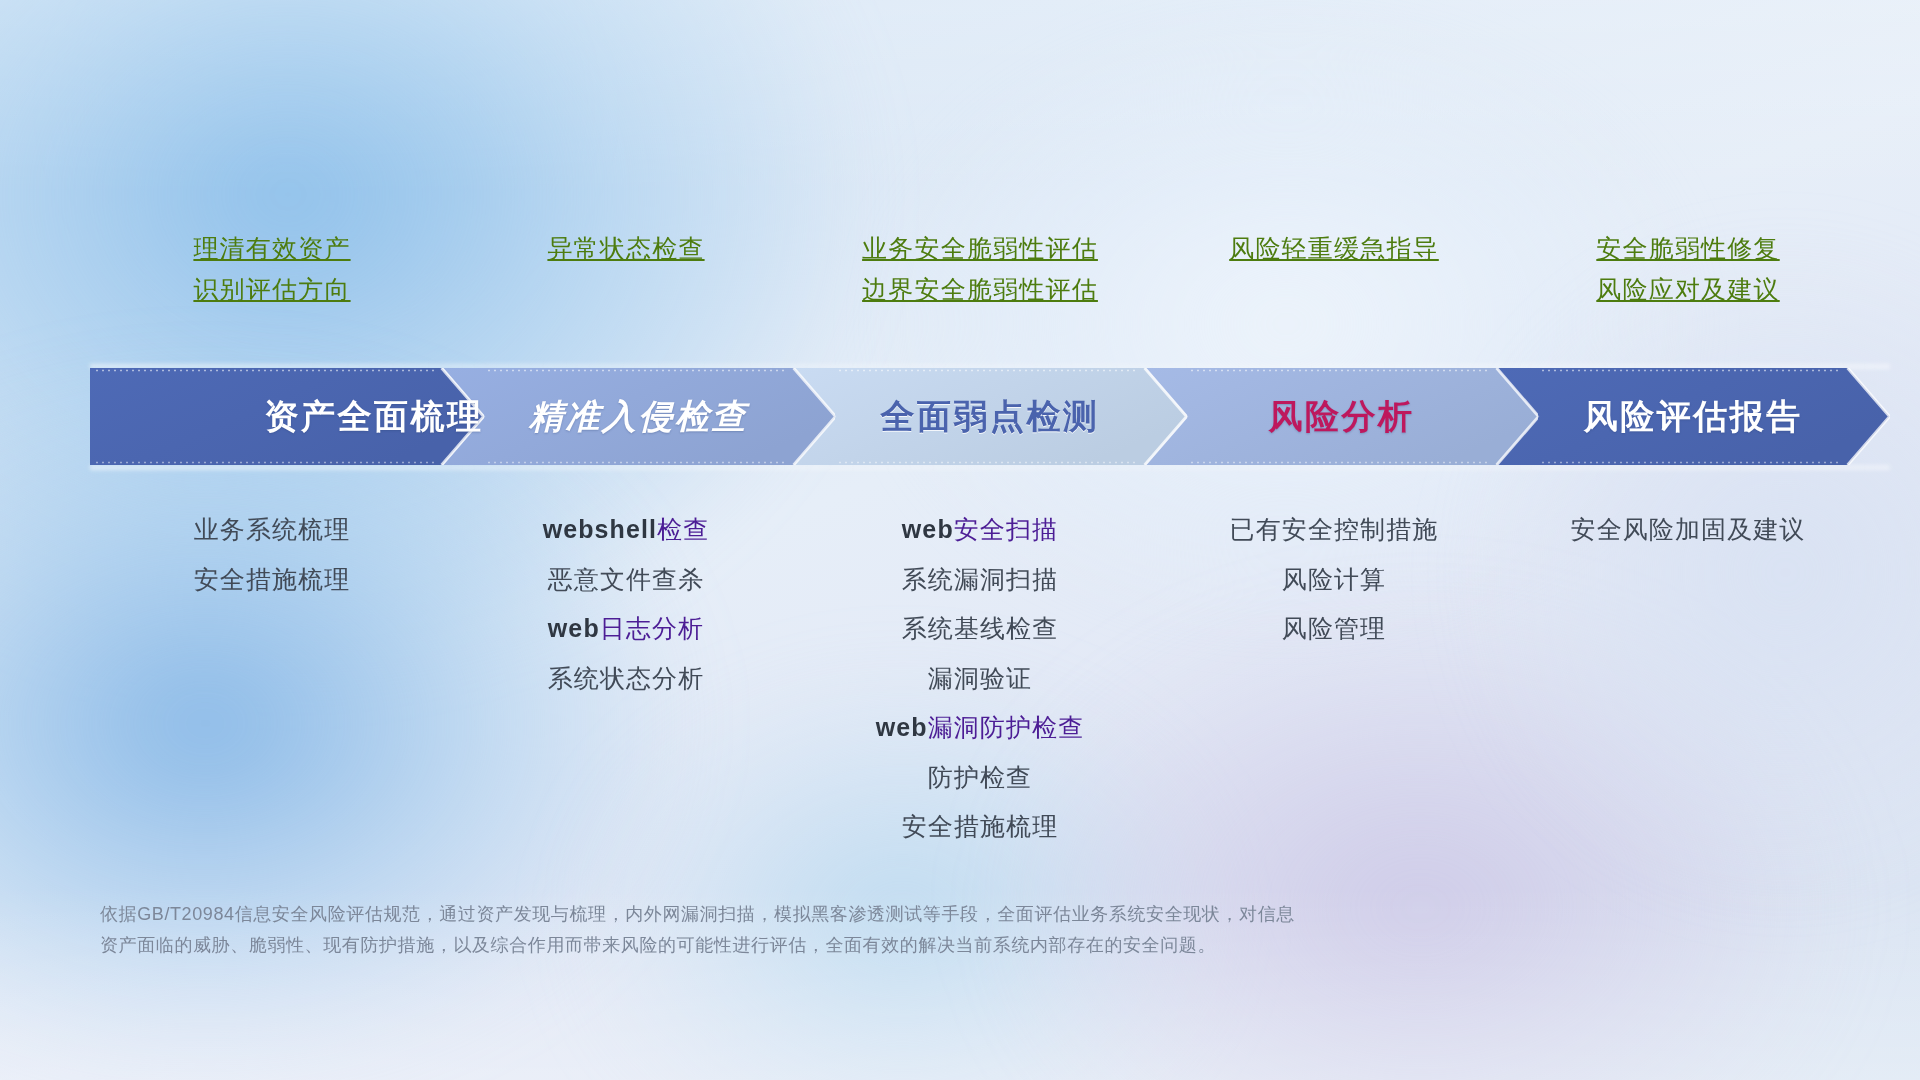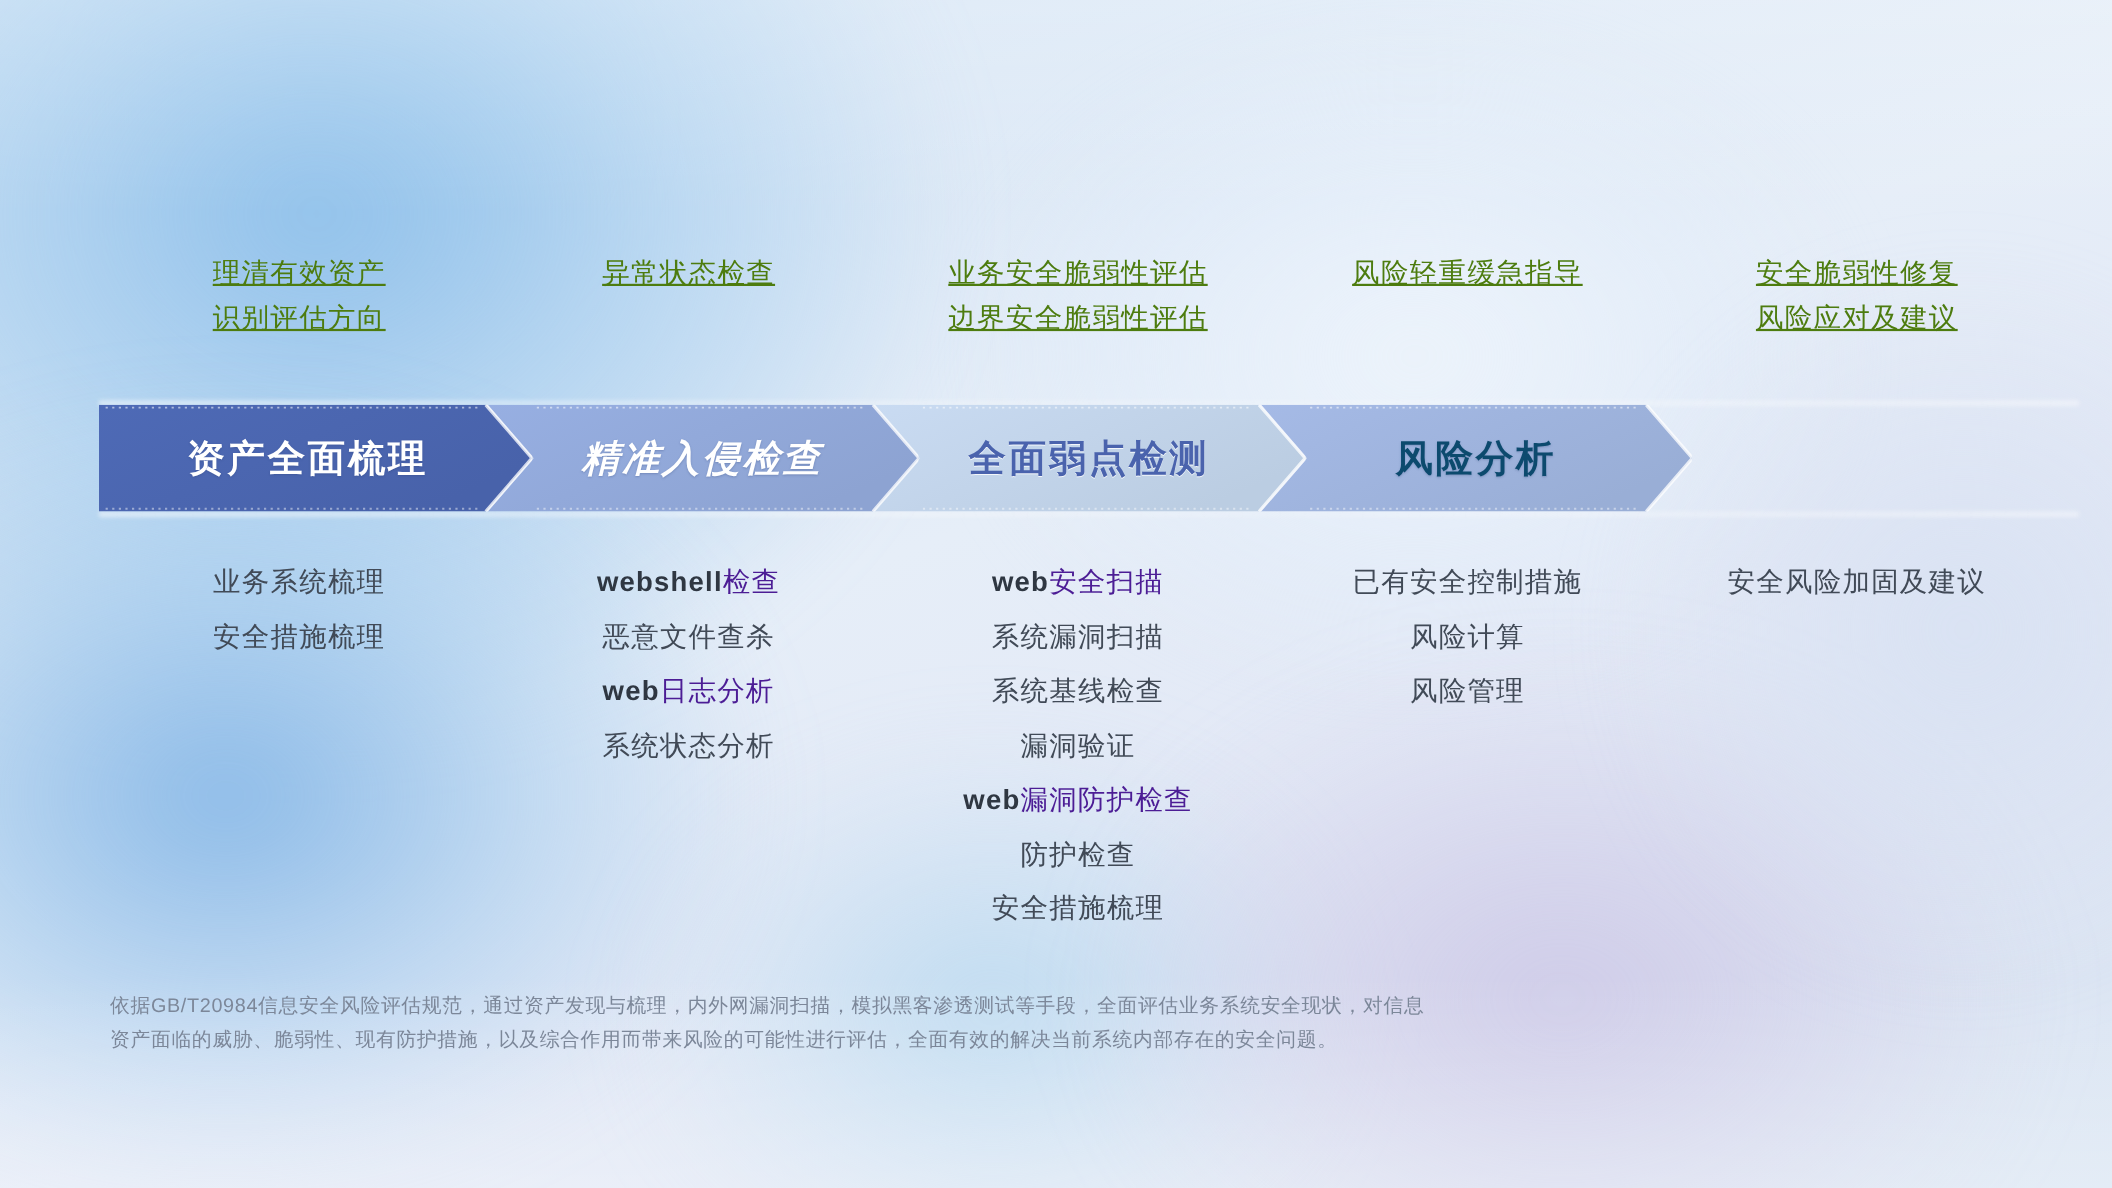--- a/index.html
+++ b/index.html
@@ -169,21 +169,21 @@
       </div>
       <div class="top-cell">
         <div class="line">安全脆弱性修复</div>
         <div class="line">风险应对及建议</div>
       </div>
     </div>
 
   <div id="banner">
     <div class="glowline"></div>
     <div class="glowline bot"></div>
-  <div class="seg" style="left: 0px; width: 393.6px; z-index: 6;">
+  <div class="seg" style="left: 0px; width: 393.6px; z-index: 6; justify-content: flex-end;">
         <svg class="shape" width="393.6" height="97" viewBox="0 0 393.6 97" preserveAspectRatio="none">
           <defs>
             <linearGradient id="g0" x1="0" y1="0" x2="1" y2="0.55">
               <stop offset="0%" stop-color="#4e6ab6"></stop>
               <stop offset="100%" stop-color="#4862aa"></stop>
             </linearGradient>
           </defs>
           <polygon points="0,0 351.6,0 393.6,48.5 351.6,97 0,97" fill="url(#g0)"></polygon>
           <polyline points="351.6,0 393.6,48.5 351.6,97" fill="none" stroke="rgba(255,255,255,.75)" stroke-width="3"></polyline>
           <line x1="6" y1="2.5" x2="345.6" y2="2.5" stroke="rgba(255,255,255,.55)" stroke-width="1.6" stroke-dasharray="2 4"></line>
@@ -230,21 +230,37 @@
               <stop offset="0%" stop-color="#a5bae6"></stop>
               <stop offset="100%" stop-color="#99aed6"></stop>
             </linearGradient>
           </defs>
           <polygon points="0,0 351.6,0 393.6,48.5 351.6,97 0,97 42,48.5" fill="url(#g3)"></polygon>
           <polyline points="351.6,0 393.6,48.5 351.6,97" fill="none" stroke="rgba(255,255,255,.75)" stroke-width="3"></polyline>
           <polyline points="0,0 42,48.5 0,97" fill="none" stroke="rgba(255,255,255,.45)" stroke-width="2"></polyline>
           <line x1="46" y1="2.5" x2="345.6" y2="2.5" stroke="rgba(255,255,255,.55)" stroke-width="1.6" stroke-dasharray="2 4"></line>
           <line x1="46" y1="94.5" x2="345.6" y2="94.5" stroke="rgba(255,255,255,.45)" stroke-width="1.6" stroke-dasharray="2 4"></line>
         </svg>
-        <span class="label" style="color: #0c4a6e; margin-left: 0px; text-shadow: rgba(40, 60, 110, 0.28) 0px 1px 2px;">风险分析</span>
+        <span class="label" style="color: #be185d; margin-left: 0px; text-shadow: rgba(40, 60, 110, 0.28) 0px 1px 2px;">风险分析</span>
+      </div>
+      <div class="seg" style="left: 1406.4px; width: 393.6px; z-index: 2;">
+        <svg class="shape" width="393.6" height="97" viewBox="0 0 393.6 97" preserveAspectRatio="none">
+          <defs>
+            <linearGradient id="g4" x1="0" y1="0" x2="1" y2="0.55">
+              <stop offset="0%" stop-color="#4e6ab6"></stop>
+              <stop offset="100%" stop-color="#4862aa"></stop>
+            </linearGradient>
+          </defs>
+          <polygon points="0,0 351.6,0 393.6,48.5 351.6,97 0,97 42,48.5" fill="url(#g4)"></polygon>
+          <polyline points="351.6,0 393.6,48.5 351.6,97" fill="none" stroke="rgba(255,255,255,.75)" stroke-width="3"></polyline>
+          <polyline points="0,0 42,48.5 0,97" fill="none" stroke="rgba(255,255,255,.45)" stroke-width="2"></polyline>
+          <line x1="46" y1="2.5" x2="345.6" y2="2.5" stroke="rgba(255,255,255,.55)" stroke-width="1.6" stroke-dasharray="2 4"></line>
+          <line x1="46" y1="94.5" x2="345.6" y2="94.5" stroke="rgba(255,255,255,.45)" stroke-width="1.6" stroke-dasharray="2 4"></line>
+        </svg>
+        <span class="label" style="color: rgb(255, 255, 255); margin-left: 0px; text-shadow: rgba(40, 60, 110, 0.28) 0px 1px 2px;">风险评估报告</span>
       </div>
     </div>
 
   <div class="cols" id="bot-row">
       <div class="bot-cell">
         <div class="item">业务系统梳理</div>
         <div class="item">安全措施梳理</div>
       </div>
       <div class="bot-cell">
         <div class="item strong"><span>webshell</span><span class="rest">检查</span></div>

